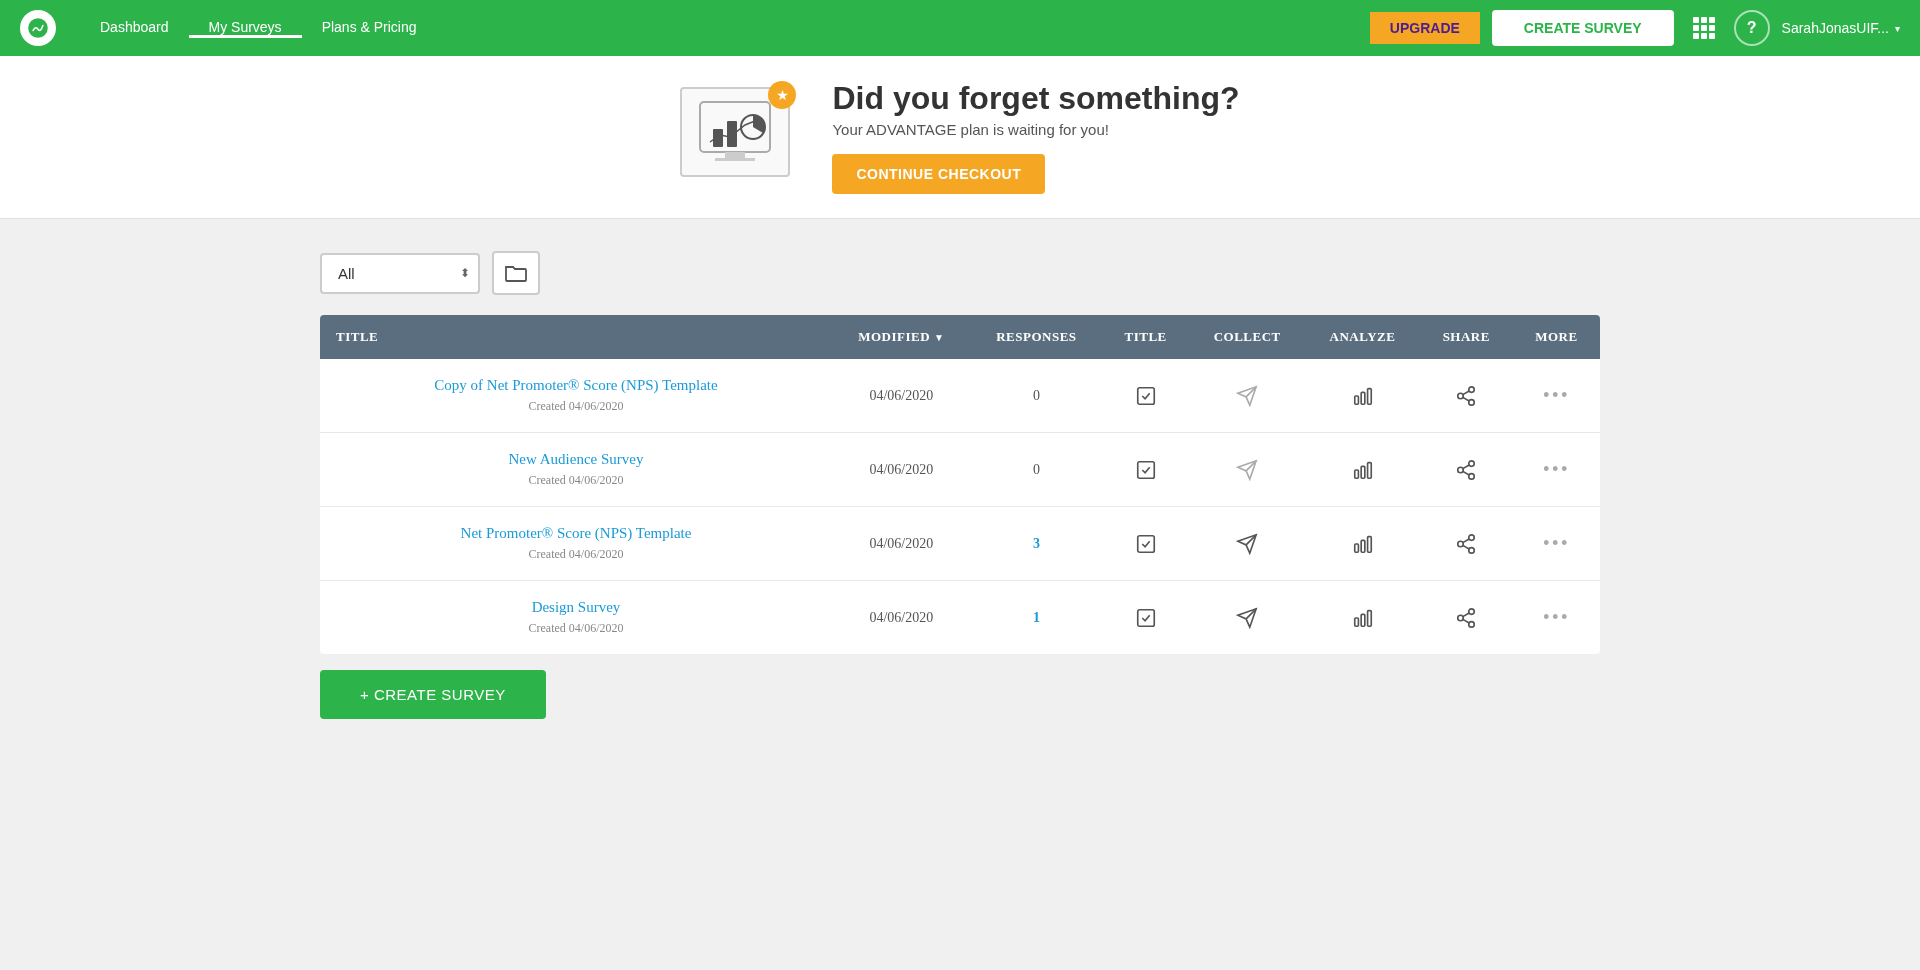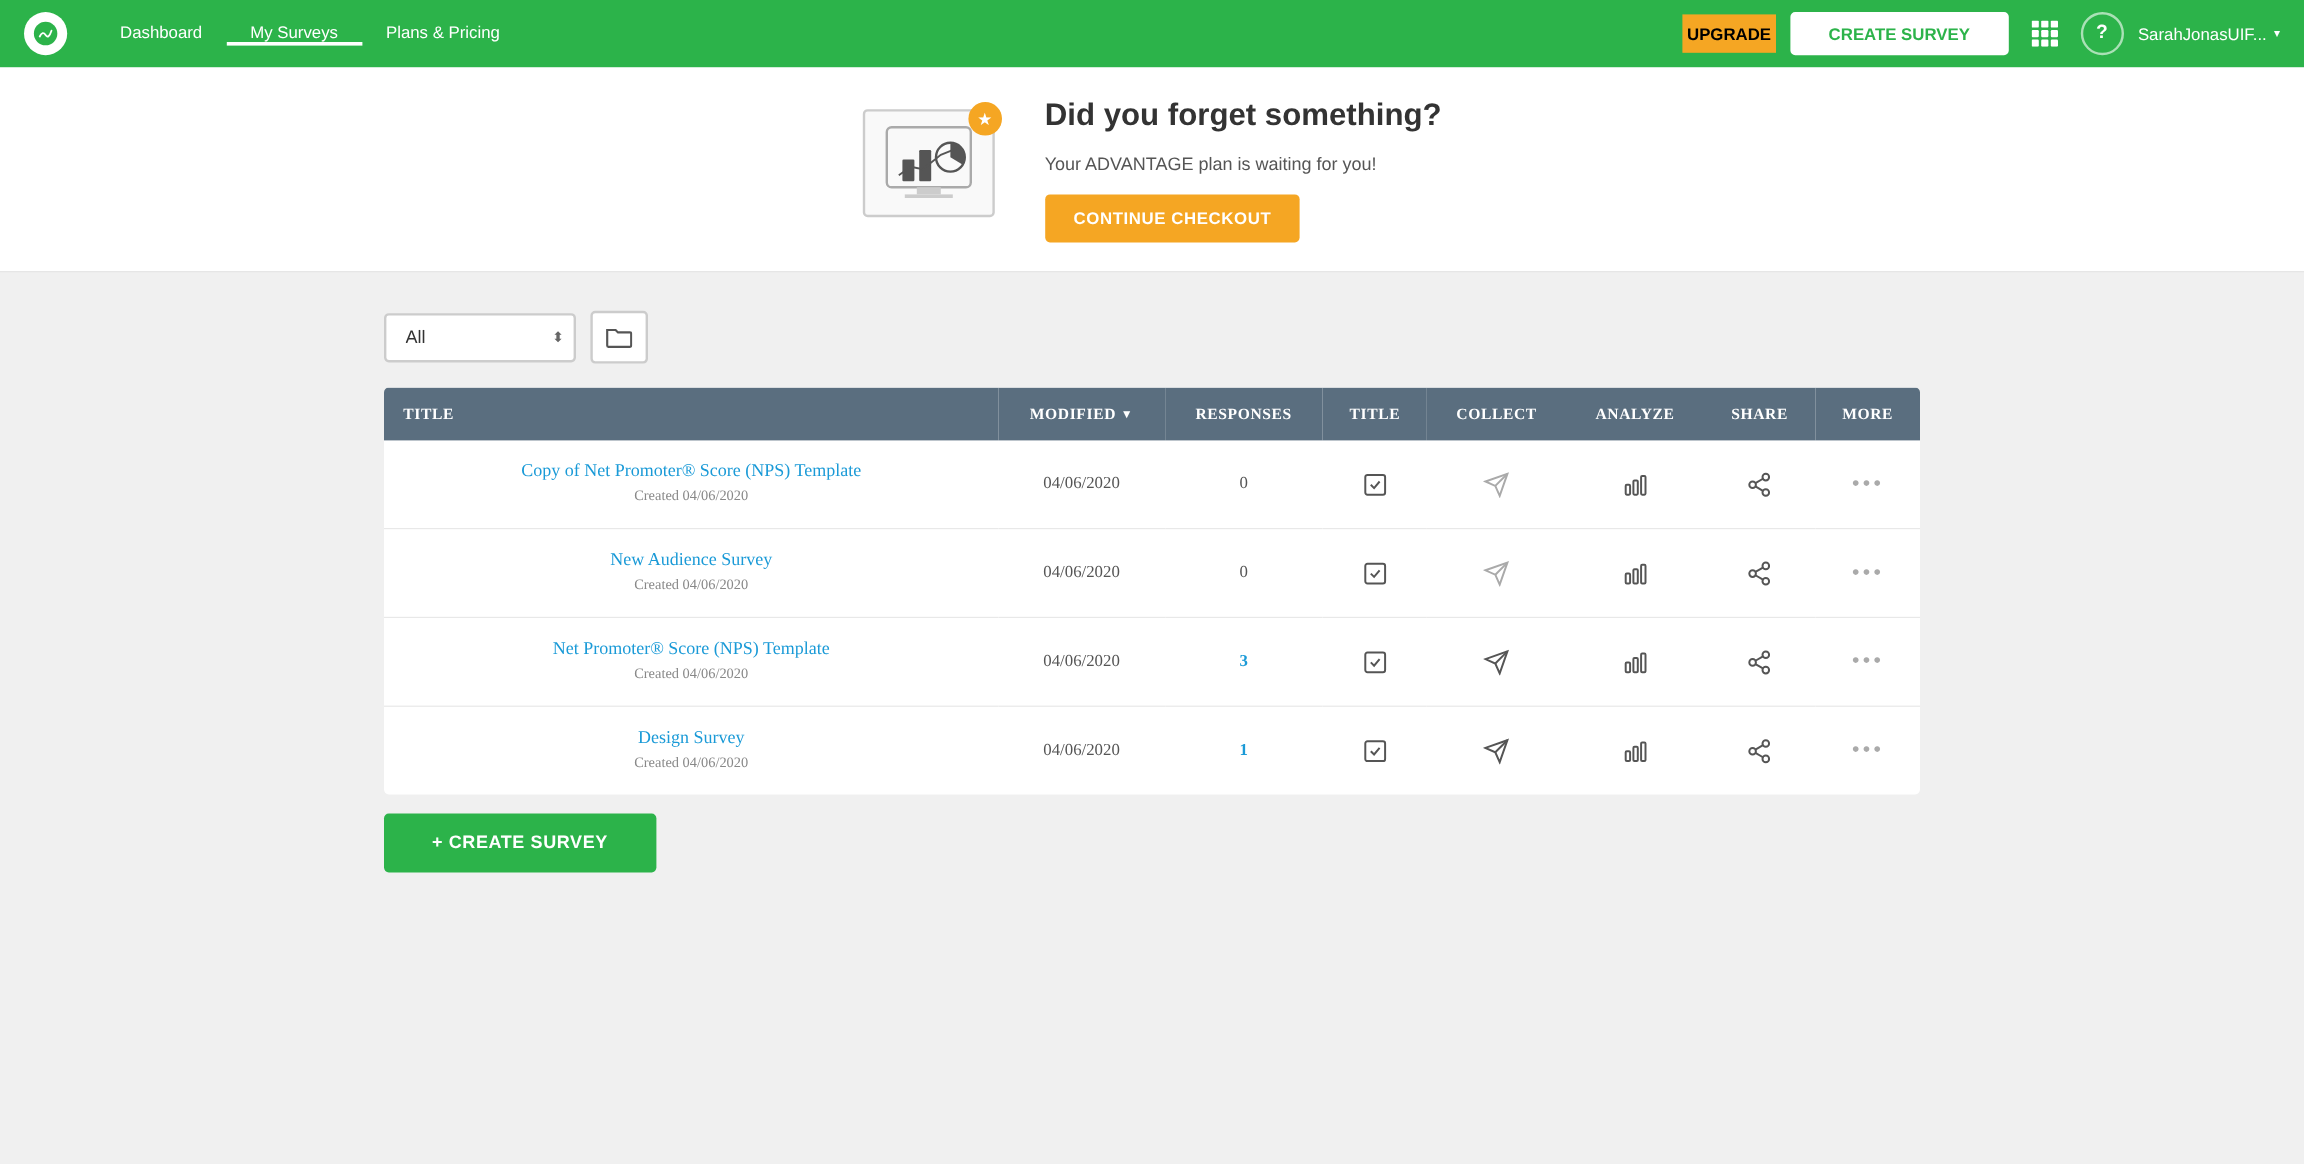--- a/index.html
+++ b/index.html
@@ -35,23 +35,23 @@
       cursor: pointer;
       border-bottom: 3px solid transparent;
     }
     .nav-link.active { border-bottom: 3px solid white; }
     .navbar-right {
       margin-left: auto;
       display: flex; align-items: center; gap: 12px;
     }
     .btn-upgrade {
       background: #f5a623;
-      color: #000000;
+      color: #4c1d95;
       border: none;
-      padding: 8px 4px;
+      padding: 8px 20px;
       font-size: 14px;
       font-weight: bold;
       border-radius: 0;
       cursor: pointer;
     }
     .btn-create-survey {
       background: white;
       color: #2cb34a;
       border: 2px solid white;
       padding: 8px 30px;
@@ -113,24 +113,24 @@
       position: absolute;
       top: -8px; right: -8px;
       width: 28px; height: 28px;
       background: #f5a623;
       border-radius: 50%;
       display: flex; align-items: center; justify-content: center;
       color: white;
       font-size: 14px;
     }
     .banner-text h2 {
-      font-size: 26px;
+      font-size: 32px;
       font-weight: bold;
       color: #333;
-      margin-bottom: 18px;
+      margin-bottom: 4px;
     }
     .banner-text p {
       font-size: 15px;
       color: #555;
       margin-bottom: 16px;
     }
     .btn-continue-checkout {
       background: #f5a623;
       color: white;
       border: none;
@@ -272,21 +272,21 @@
       letter-spacing: 2px;
     }
 
     
     .create-survey-bottom {
       background: #2cb34a;
       color: white;
       border: none;
       padding: 16px 40px;
       font-size: 15px;
-      font-weight: bold;
+      font-weight: normal;
       border-radius: 4px;
       cursor: pointer;
       margin-top: 16px;
       letter-spacing: 0.5px;
     }
 
     
     .icon-svg {
       width: 22px; height: 22px;
       display: inline-block;

